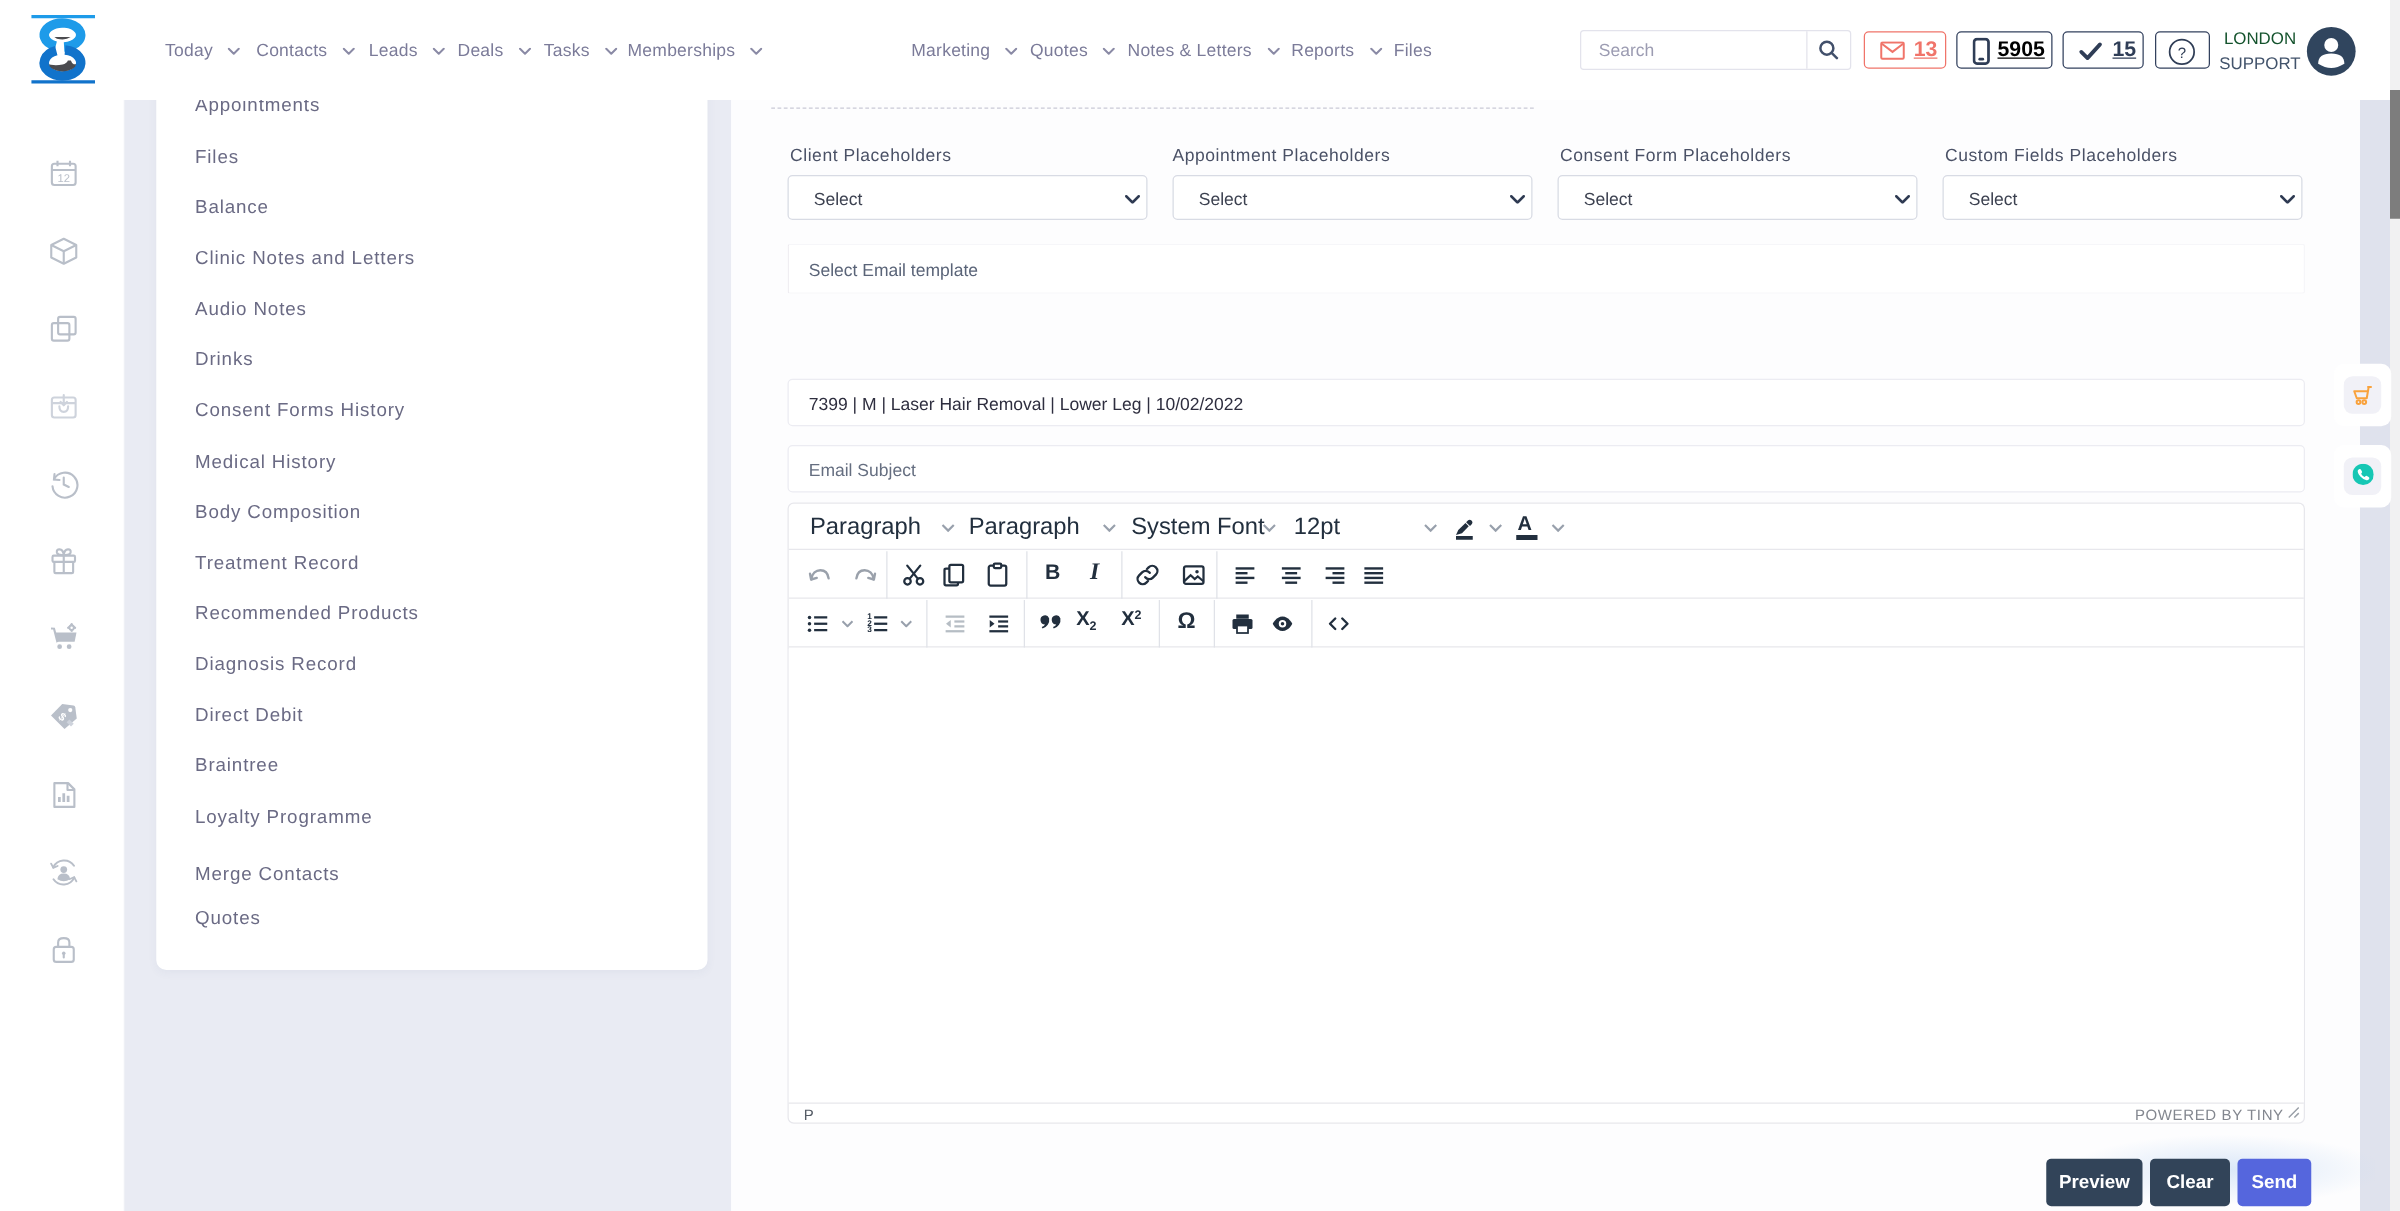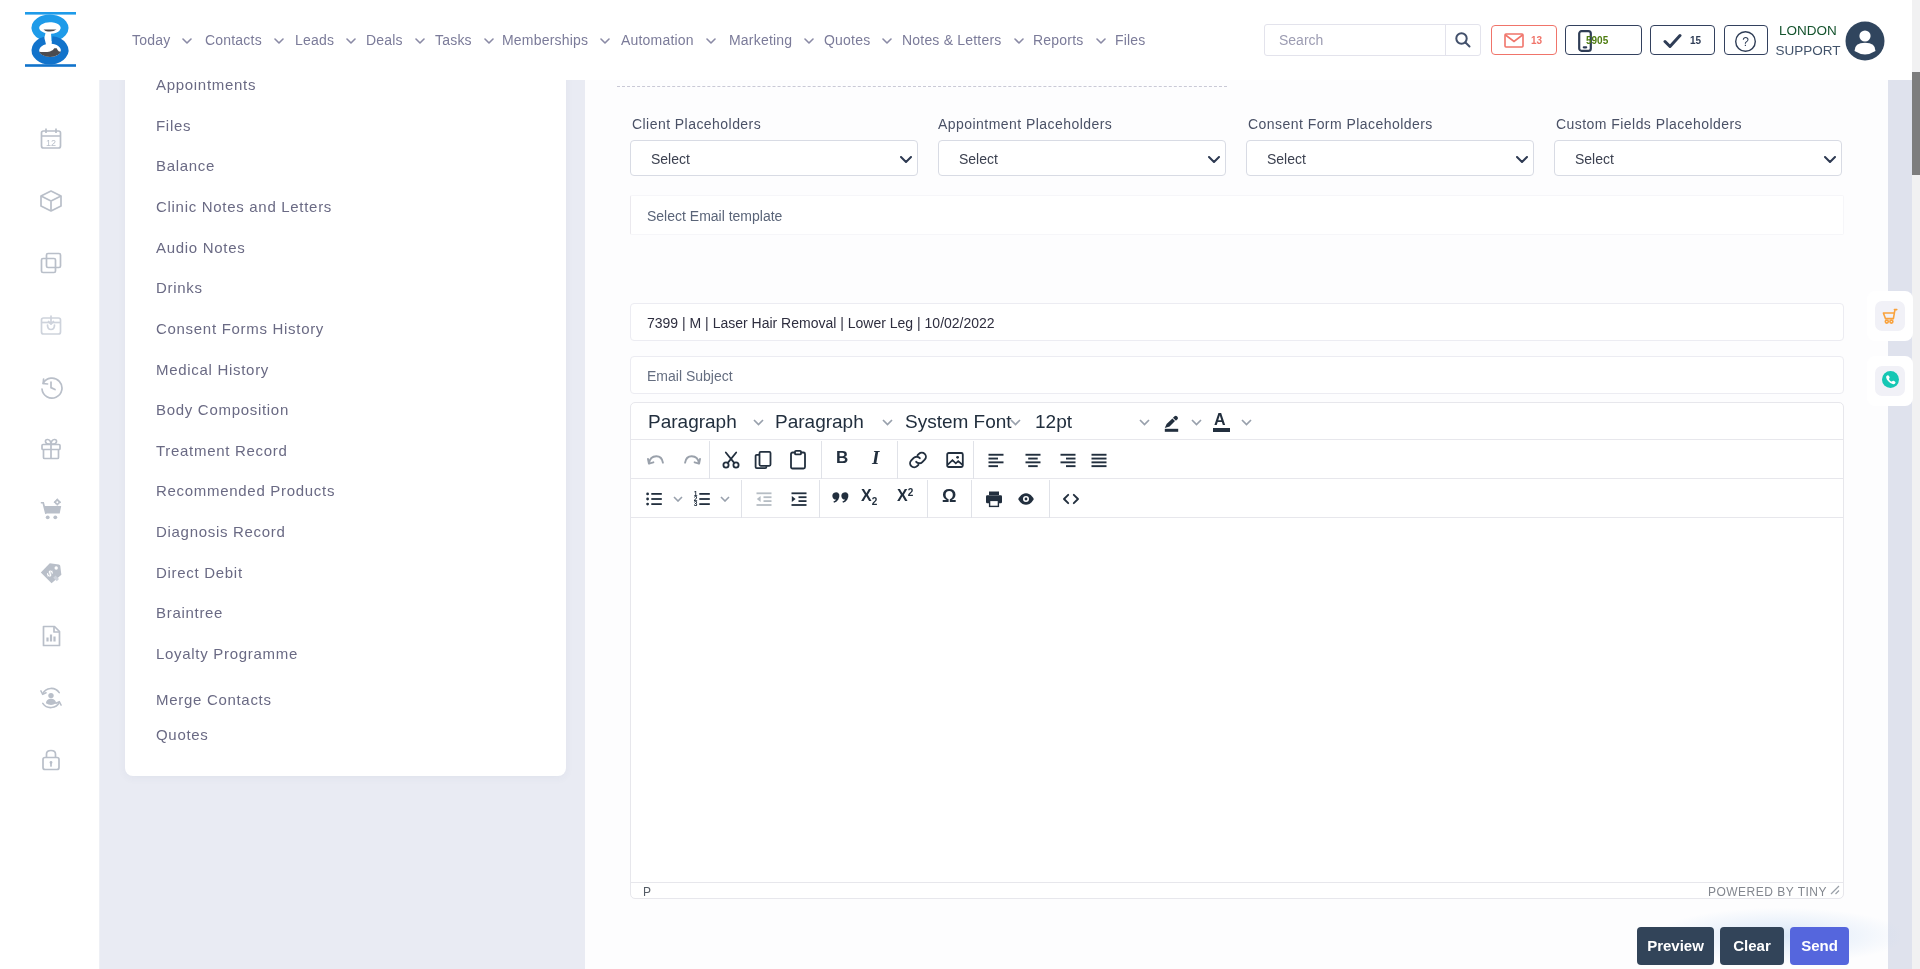--- a/index.html
+++ b/index.html
@@ -19,21 +19,21 @@
 .mitem { position:absolute; top:0; height:80px; line-height:80px; font-size:14px; font-weight:500; color:#7b7b99; letter-spacing:.2px; white-space:nowrap; }
 .mitem svg { margin-left:8px; vertical-align:1px; }
 .chev { stroke:#8a8aa5; stroke-width:1.6; fill:none; stroke-linecap:round; stroke-linejoin:round; }
 
 #search { left:1264px; top:24px; width:217px; height:32px; border:1px solid #e3e3ec; border-radius:3px; background:#fff; }
 #search .ph { position:absolute; left:14px; top:7px; font-size:14px; color:#9c9cb2; }
 #search .sep { position:absolute; left:180px; top:0; width:1px; height:30px; background:#e3e3ec; }
 #search .mag { position:absolute; left:183px; top:0px; }
 
 .hbtn { position:absolute; top:25px; height:30px; border-radius:4px; background:#fff; }
-.hbtn .txt { position:absolute; top:50%; transform:translateY(-50%); font-size:10px; font-weight:700; }
+.hbtn .txt { position:absolute; top:50%; transform:translateY(-50%); font-size:17px; font-weight:700;text-decoration:underline; }
 #b-mail  { left:1491px; width:66px; border:1.5px solid #f0746a; }
 #b-phone { left:1565px; width:77px; border:1.5px solid #33415e; }
 #b-check { left:1650px; width:65px; border:1.5px solid #33415e; }
 #b-help  { left:1724px; width:44px; border:1.5px solid #33415e; }
 
 #acct { left:1772px; top:21px; width:72px; text-align:center; font-size:13.5px; font-weight:500; color:#4c5570; line-height:20px; }
 #acct .l1 { color:#14532d; }
 #acct .l2 { color:#42536b; }
 #avatar { left:1845px; top:21px; }
 
@@ -230,23 +230,20 @@
       </svg></div>
   <div class="mitem" style="left:366px">Deals <svg class="chev" width="10" height="6" viewBox="0 0 10 6">
         <path d="M1 1 L5 5 L9 1"></path>
       </svg></div>
   <div class="mitem" style="left:435px">Tasks <svg class="chev" width="10" height="6" viewBox="0 0 10 6">
         <path d="M1 1 L5 5 L9 1"></path>
       </svg></div>
   <div class="mitem" style="left:502px">Memberships <svg class="chev" width="10" height="6" viewBox="0 0 10 6">
         <path d="M1 1 L5 5 L9 1"></path>
       </svg></div>
-  <div class="mitem" style="left:621px">Automation <svg class="chev" width="10" height="6" viewBox="0 0 10 6">
-        <path d="M1 1 L5 5 L9 1"></path>
-      </svg></div>
   <div class="mitem" style="left:729px">Marketing <svg class="chev" width="10" height="6" viewBox="0 0 10 6">
         <path d="M1 1 L5 5 L9 1"></path>
       </svg></div>
   <div class="mitem" style="left:824px">Quotes <svg class="chev" width="10" height="6" viewBox="0 0 10 6">
         <path d="M1 1 L5 5 L9 1"></path>
       </svg></div>
   <div class="mitem" style="left:902px">Notes &amp; Letters <svg class="chev" width="10" height="6" viewBox="0 0 10 6">
         <path d="M1 1 L5 5 L9 1"></path>
       </svg></div>
   <div class="mitem" style="left:1033px">Reports <svg class="chev" width="10" height="6" viewBox="0 0 10 6">
@@ -268,21 +265,21 @@
         <rect x="1" y="1" width="18" height="13" rx="1"></rect>
         <path d="M1.5 2 L10 8.5 L18.5 2"></path>
       </svg>
     <span class="txt" style="left:39px;color:#f0746a">13</span>
   </div>
   <div class="hbtn" id="b-phone">
     <svg style="position:absolute;left:12px;top:4px" width="14" height="22" viewBox="0 0 14 22" fill="none" stroke="#2f3d56" stroke-width="2.2">
         <rect x="1.2" y="1.2" width="11.6" height="19.6" rx="2.4"></rect>
         <path d="M5.8 17.3 L8.2 17.3" stroke-linecap="round"></path>
       </svg>
-    <span class="txt" style="left:20px;color:#4d7c0f">5905</span>
+    <span class="txt" style="left:32px;color:#000000">5905</span>
   </div>
   <div class="hbtn" id="b-check">
     <svg style="position:absolute;left:12px;top:7px" width="19" height="16" viewBox="0 0 19 16" fill="none" stroke="#2f3d56" stroke-width="3" stroke-linecap="round" stroke-linejoin="round">
         <path d="M2 8.5 L7 13.5 L17 2.5"></path>
       </svg>
     <span class="txt" style="left:39px;color:#2f3d56">15</span>
   </div>
   <div class="hbtn" id="b-help">
     <svg style="position:absolute;left:9px;top:4px" width="23" height="23" viewBox="0 0 23 23" fill="none" stroke="#2f3d56" stroke-width="1.4">
         <circle cx="11.5" cy="11.5" r="9.8"></circle>

